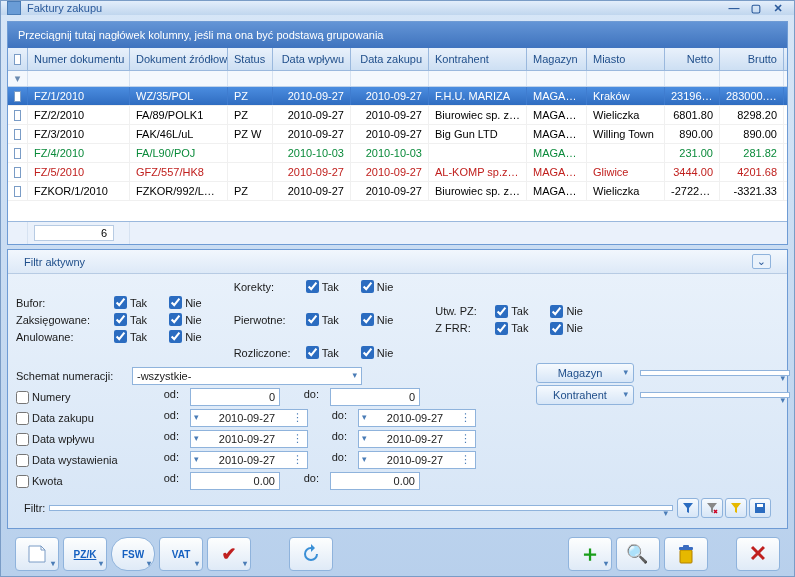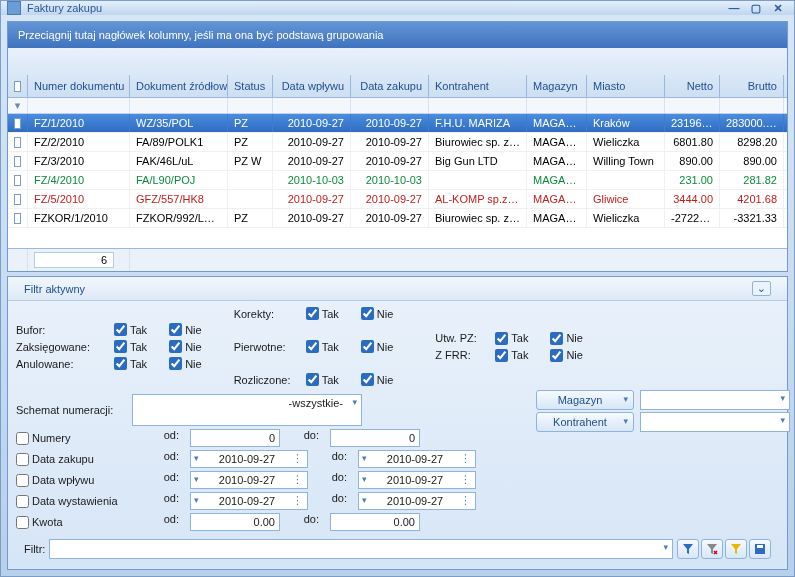--- a/index.html
+++ b/index.html
@@ -6,21 +6,21 @@
 body { background: #c6d8f0; width: 795px; height: 577px; overflow: hidden; }
 .window { width: 795px; height: 577px; background: linear-gradient(#d7e6f7, #b8d0ec); border: 1px solid #7a9cc6; display: flex; flex-direction: column; }
 .titlebar { height: 30px; background: linear-gradient(#e3eefb, #c0d6ee); display: flex; align-items: center; padding: 0 6px; color: #2b5a9b; }
 .titlebar .icon { width: 14px; height: 14px; background: #6a9cd6; margin-right: 6px; border:1px solid #4a7cb6; }
 .titlebar .spacer { flex: 1; }
 .winbtn { width: 20px; height: 14px; margin-left: 2px; display: flex; align-items: center; justify-content: center; color: #2b5a9b; font-weight: bold; cursor: pointer; }
 .content { flex: 1; padding: 6px; display: flex; flex-direction: column; gap: 4px; }
 .grid { border: 1px solid #6e9bd4; background: #fff; display: flex; flex-direction: column; justify-content: center; }
 .groupbar { background: linear-gradient(#6395d6, #3f73be); color: #fff; padding: 7px 10px; font-size: 11px; }
 .headerrow { display: flex; background: linear-gradient(#e9f1fb, #cddff3); border-bottom: 1px solid #9ab8dd; }
-.headerrow .cell { border-right: 1px solid #9ab8dd; padding: 5px 6px; color: #1f4e8a; white-space: nowrap; overflow: hidden; margin-top: 27px; }
+.headerrow .cell { border-right: 1px solid #9ab8dd; padding: 5px 6px; color: #1f4e8a; white-space: nowrap; overflow: hidden; }
 .filterrow { display: flex; background: #f4f8fd; border-bottom: 1px solid #c0d3ea; height: 16px; }
 .filterrow .cell { border-right: 1px solid #d6e2f1; }
 .rows { background: #fff; }
 .row { display: flex; border-bottom: 1px solid #f0f0f0; }
 .row .cell { padding: 3px 6px; border-right: 1px solid #f0f0f0; white-space: nowrap; overflow: hidden; text-overflow: ellipsis; }
 .c0 { width: 20px; display:flex; align-items:center; justify-content:center; }
 .c1 { width: 102px; }
 .c2 { width: 98px; }
 .c3 { width: 45px; }
 .c4 { width: 78px; text-align: right; }
@@ -38,21 +38,21 @@
 .sumrow .cell { padding: 3px 6px; border-right: 1px solid #d6e2f1; }
 .sumval { background:#fff; border:1px solid #b7cbe3; padding:1px 6px; text-align:right; display:inline-block; width:80px; }
 .panel { border:1px solid #6e9bd4; background: linear-gradient(#eaf2fb,#d6e5f6); }
 .panelhdr { background: linear-gradient(#f2f7fd,#dde9f7); padding:4px 16px; color:#1f4e8a; display:flex; justify-content:space-between; align-items:center; border-bottom:1px solid #b7cbe3; }
 .filters { padding:6px 8px; display:flex; flex-direction:column; gap:4px; color:#1a1a1a; }
 .frow { display:flex; gap:8px; align-items:center; }
 .flabel { width:90px; }
 .chk { display:flex; align-items:center; gap:3px; margin-right:14px; }
 .chk input { accent-color:#2b6cc0; }
 .schrow { display:flex; align-items:center; gap:6px; margin-top:4px; }
-.combo { background:#fff; border:1px solid #8fb3dc; padding:2px 18px 16px 4px; position:relative;text-align:right; }
+.combo { background:#fff; border:1px solid #8fb3dc; padding:2px 18px 2px 4px; position:relative; }
 .combo::after { content:"▾"; position:absolute; right:4px; top:2px; color:#4a7cb6; font-size:9px; }
 .spin { background:#fff; border:1px solid #8fb3dc; padding:2px 4px; text-align:right; width:95px; display:inline-block; position:relative; }
 .spin.small { width: 90px; }
 .datefield { background:#fff; border:1px solid #8fb3dc; padding:2px 18px 2px 14px; width:118px; display:inline-block; position:relative; text-align:center; }
 .datefield::before { content:"▾"; position:absolute; left:3px; top:2px; color:#4a7cb6; font-size:9px; }
 .datefield::after { content:"⋮"; position:absolute; right:4px; top:1px; color:#4a7cb6; }
 .smalllabel { width:28px; text-align:right; }
 .ranged { display:flex; gap:11px; }
 .btncombo { background: linear-gradient(#f6fafe,#d7e6f7); border:1px solid #8fb3dc; border-radius:3px; padding:3px 20px 3px 10px; position:relative; color:#1f4e8a; width:98px; text-align:center; }
 .btncombo::after { content:"▾"; position:absolute; right:5px; top:3px; color:#4a7cb6; font-size:9px; }

